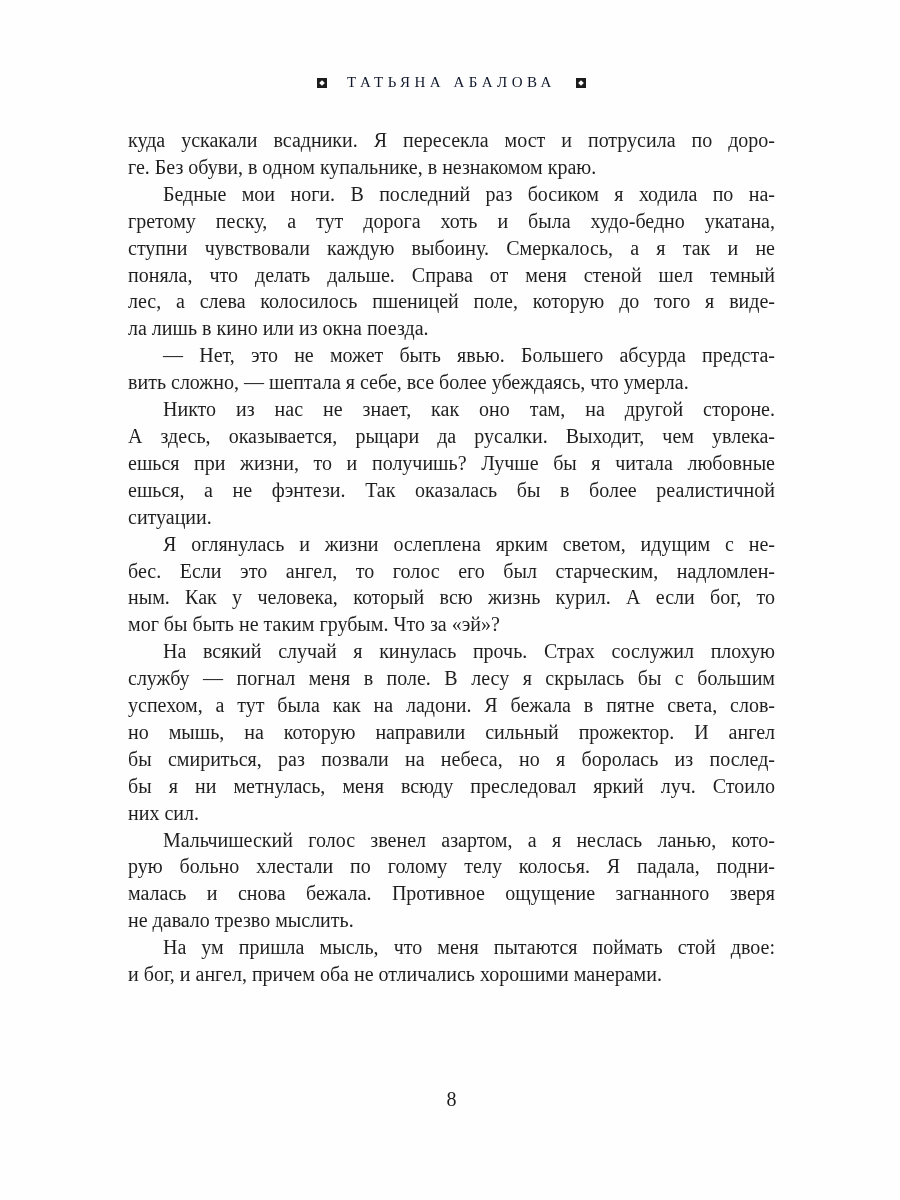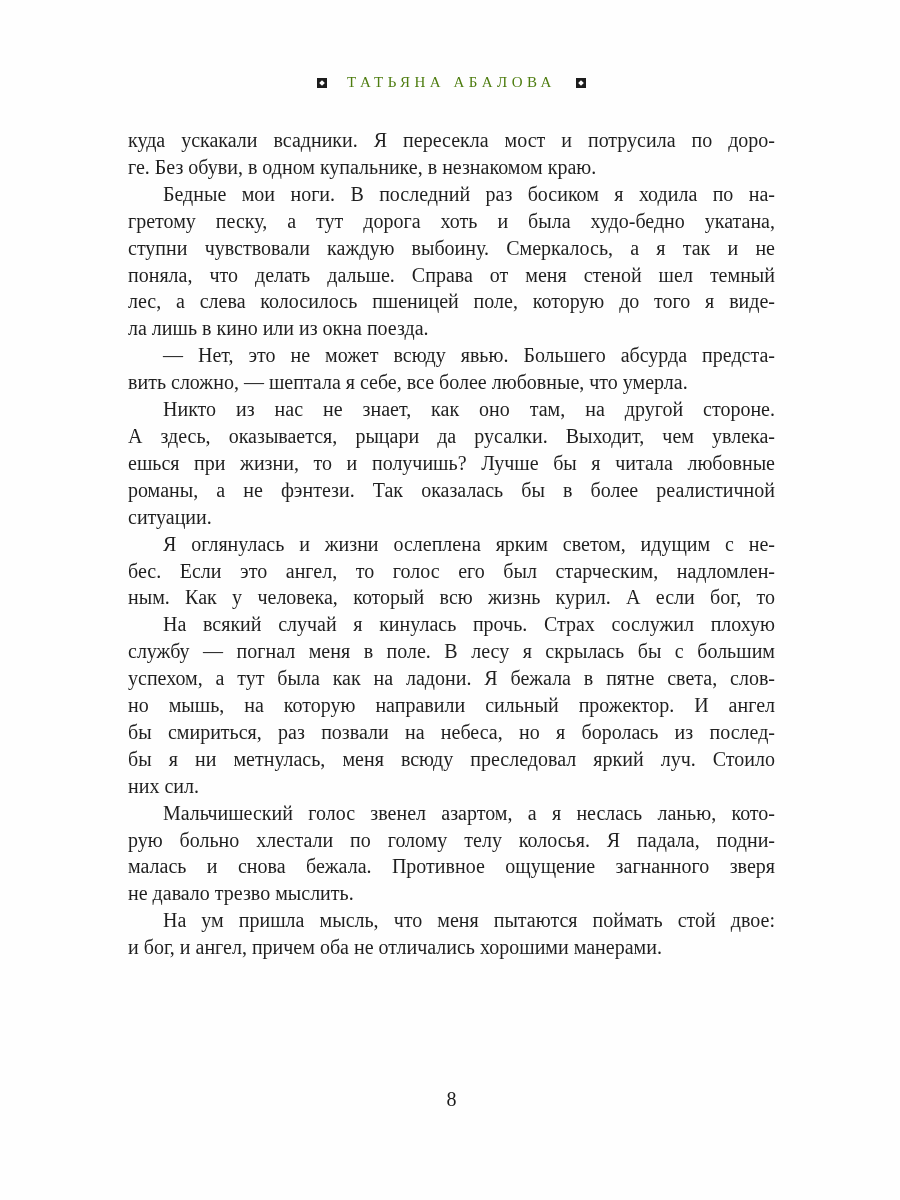--- a/index.html
+++ b/index.html
@@ -27,21 +27,21 @@
     left: 128px;
     width: 647px;
     display: flex;
     align-items: center;
     justify-content: center;
     gap: 20px;
   }
   .header-text {
     font-size: 15px;
     letter-spacing: 4.5px;
-    color: #4d7c0f;
+    color: #0f172a;
     white-space: nowrap;
     text-transform: uppercase;
   }
   .ornament {
     width: 10px;
     height: 10px;
     background: #1c1c1c;
     position: relative;
     display: inline-block;
     flex: 0 0 auto;
@@ -110,34 +110,35 @@
       </div>
       <div class="para indent">
         <div class="line">Бедные мои ноги. В последний раз босиком я ходила по на-</div>
         <div class="line">гретому песку, а тут дорога хоть и была худо-бедно укатана,</div>
         <div class="line">ступни чувствовали каждую выбоину. Смеркалось, а я так и не</div>
         <div class="line">поняла, что делать дальше. Справа от меня стеной шел темный</div>
         <div class="line">лес, а слева колосилось пшеницей поле, которую до того я виде-</div>
         <div class="line last">ла лишь в кино или из окна поезда.</div>
       </div>
       <div class="para indent">
-        <div class="line">— Нет, это не может всюду явью. Большего абсурда предста-</div>
-        <div class="line last">вить сложно, — шептала я себе, все более любовные, что умерла.</div>
+        <div class="line">— Нет, это не может быть явью. Большего абсурда предста-</div>
+        <div class="line last">вить сложно, — шептала я себе, все более убеждаясь, что умерла.</div>
       </div>
       <div class="para indent">
         <div class="line">Никто из нас не знает, как оно там, на другой стороне.</div>
         <div class="line">А здесь, оказывается, рыцари да русалки. Выходит, чем увлека-</div>
         <div class="line">ешься при жизни, то и получишь? Лучше бы я читала любовные</div>
-        <div class="line">романы, а не фэнтези. Так оказалась бы в более реалистичной</div>
+        <div class="line">ешься, а не фэнтези. Так оказалась бы в более реалистичной</div>
         <div class="line last">ситуации.</div>
       </div>
       <div class="para indent">
         <div class="line">Я оглянулась и жизни ослеплена ярким светом, идущим с не-</div>
         <div class="line">бес. Если это ангел, то голос его был старческим, надломлен-</div>
         <div class="line">ным. Как у человека, который всю жизнь курил. А если бог, то</div>
+        <div class="line last">мог бы быть не таким грубым. Что за «эй»?</div>
       </div>
       <div class="para indent">
         <div class="line">На всякий случай я кинулась прочь. Страх сослужил плохую</div>
         <div class="line">службу — погнал меня в поле. В лесу я скрылась бы с большим</div>
         <div class="line">успехом, а тут была как на ладони. Я бежала в пятне света, слов-</div>
         <div class="line">но мышь, на которую направили сильный прожектор. И ангел</div>
         <div class="line">бы смириться, раз позвали на небеса, но я боролась из послед-</div>
         <div class="line">бы я ни метнулась, меня всюду преследовал яркий луч. Стоило</div>
         <div class="line last">них сил.</div>
       </div>

